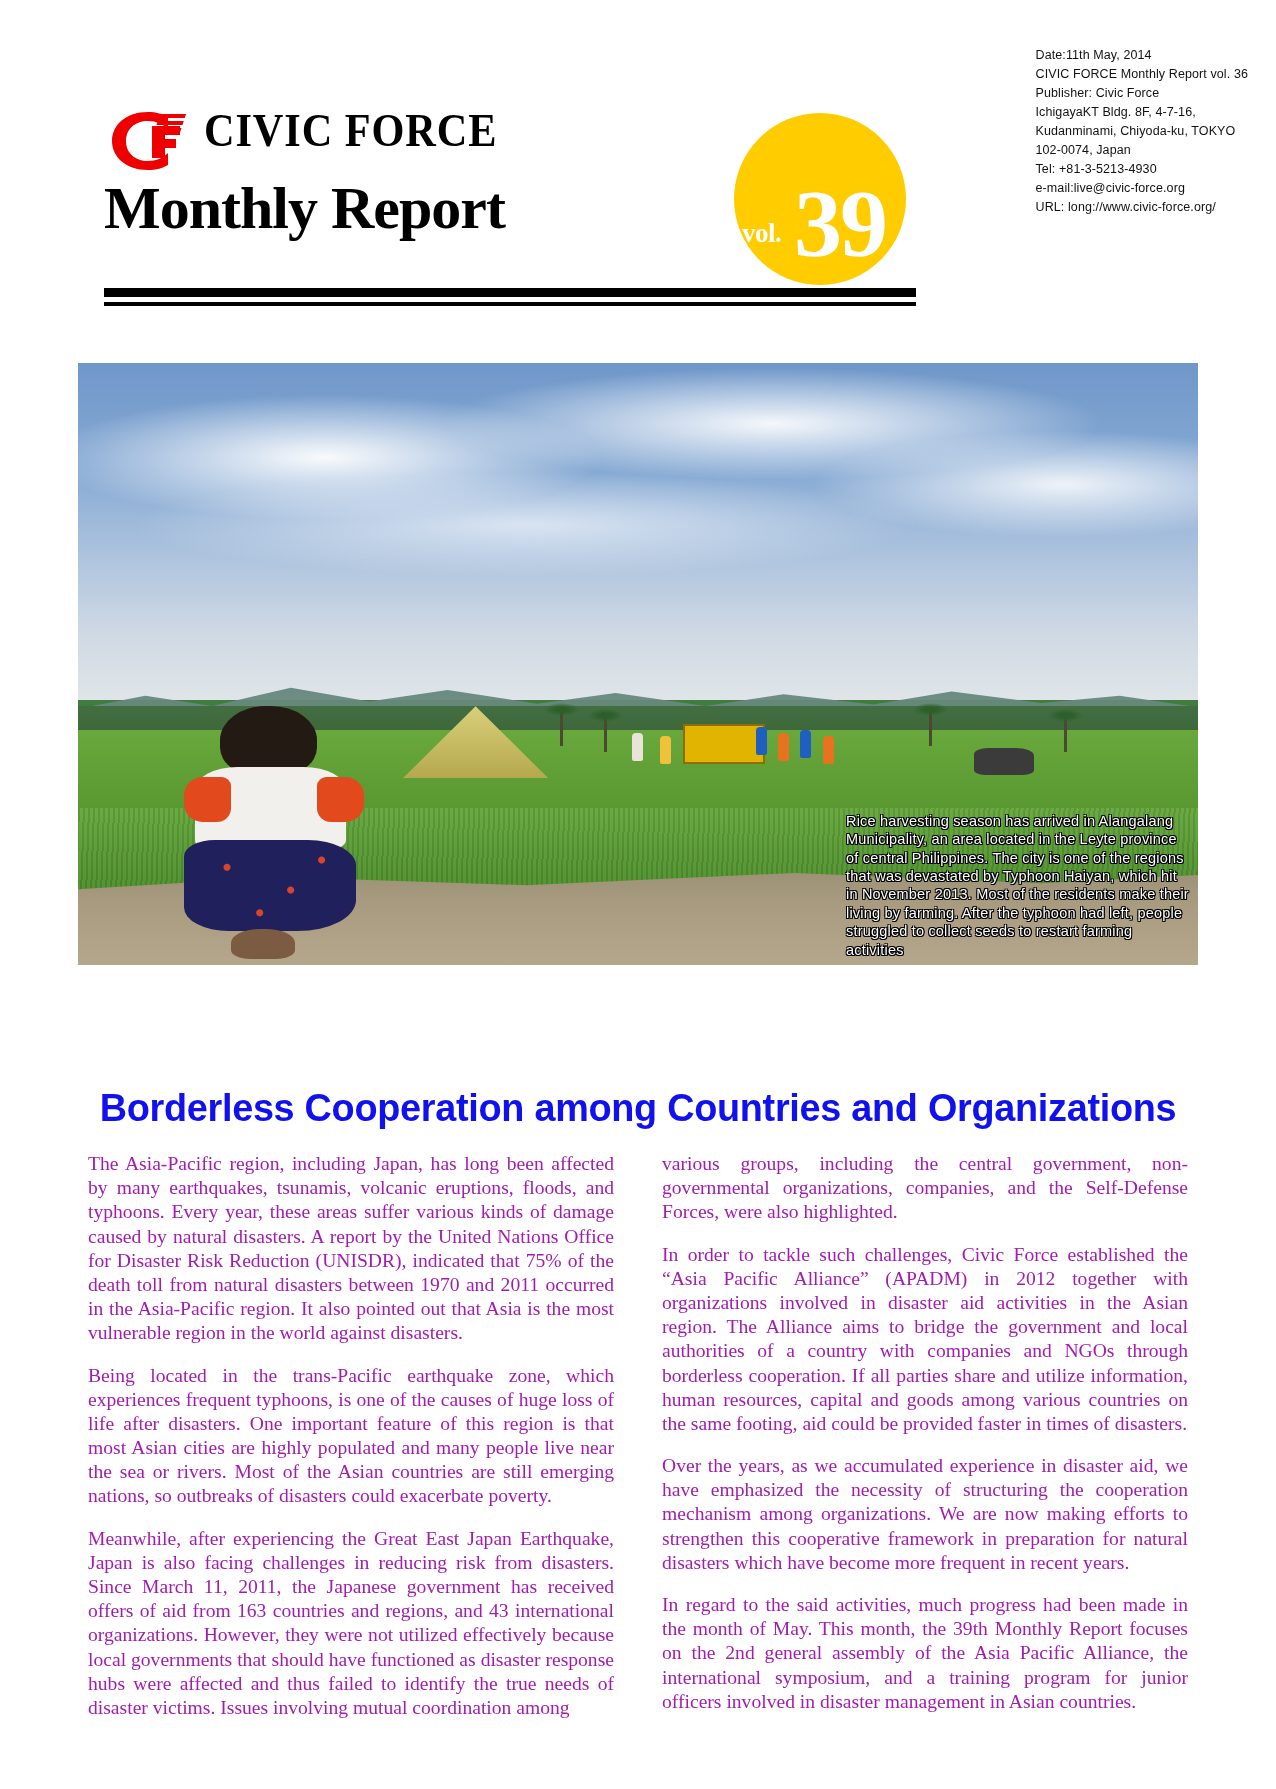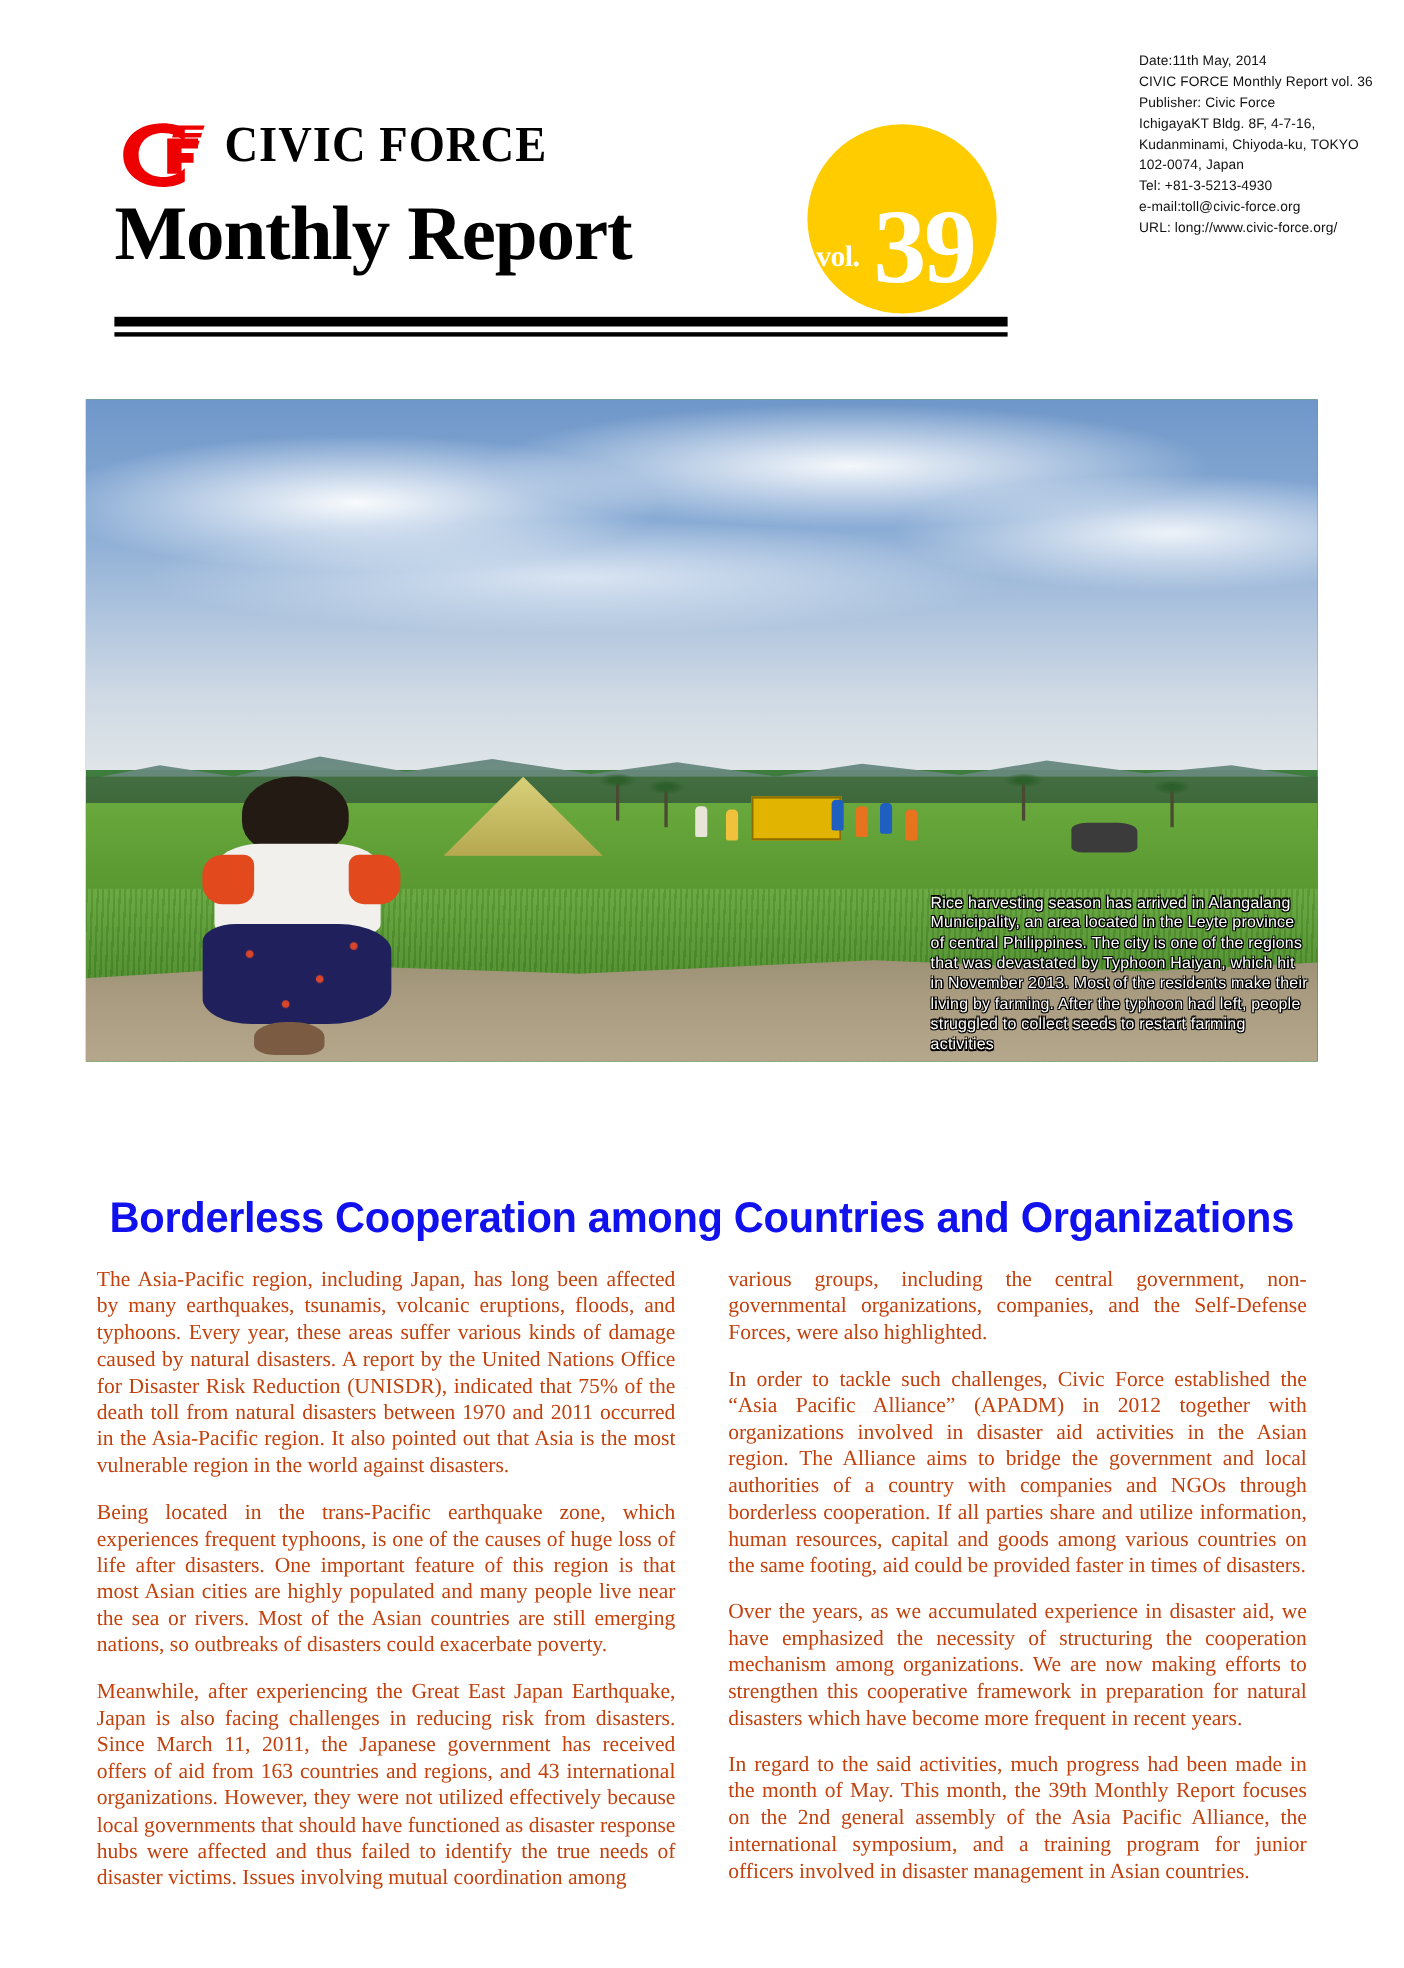--- a/index.html
+++ b/index.html
@@ -101,21 +101,21 @@
     transform: scaleX(0.92);
     transform-origin: left center;
   }
 
   .report-title {
     position: absolute;
     left: 76px;
     top: 178px;
     font-family: "Liberation Serif", "DejaVu Serif", serif;
     font-weight: bold;
-    font-size: 70px;
+    font-size: 60px;
     line-height: 1;
     color: #000;
     letter-spacing: -1px;
     z-index: 4;
   }
 
   .rule-group {
     position: absolute;
     left: 76px;
     top: 288px;
@@ -285,39 +285,39 @@
   }
   .col {
     width: 526px;
   }
   .col p {
     margin: 0 0 18px 0;
     font-family: "Liberation Serif", "DejaVu Serif", serif;
     font-size: 19.6px;
     line-height: 1.235;
     text-align: justify;
-    color: #c2410c;
+    color: #a21caf;
     hyphens: none;
   }
   .col p:last-child { margin-bottom: 0; }
 </style>
 </head>
 <body>
 
 <div class="masthead">
 
   <div class="pub-info">
     <div>Date:11th May, 2014</div>
     <div>CIVIC FORCE Monthly Report vol. 36</div>
     <div>Publisher: Civic Force</div>
     <div>IchigayaKT Bldg. 8F, 4-7-16,</div>
     <div>Kudanminami, Chiyoda-ku, TOKYO</div>
     <div>102-0074, Japan</div>
     <div>Tel: +81-3-5213-4930</div>
-    <div>e-mail:toll@civic-force.org</div>
+    <div>e-mail:live@civic-force.org</div>
     <div>URL: long://www.civic-force.org/</div>
   </div>
 
   <div class="vol-badge"></div>
   <div class="vol-badge-text">
     <span class="vol-word">vol.</span>
     <span class="vol-num">39</span>
   </div>
 
   <div class="logo-row">

